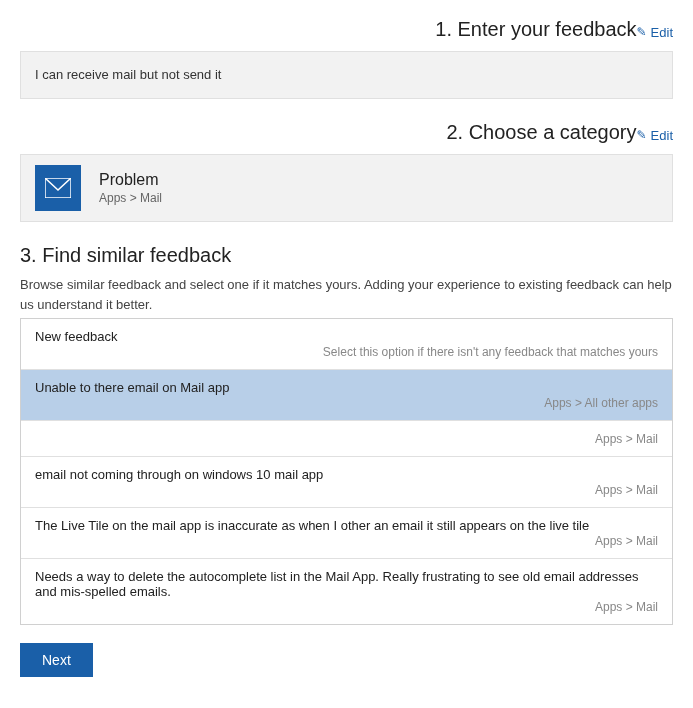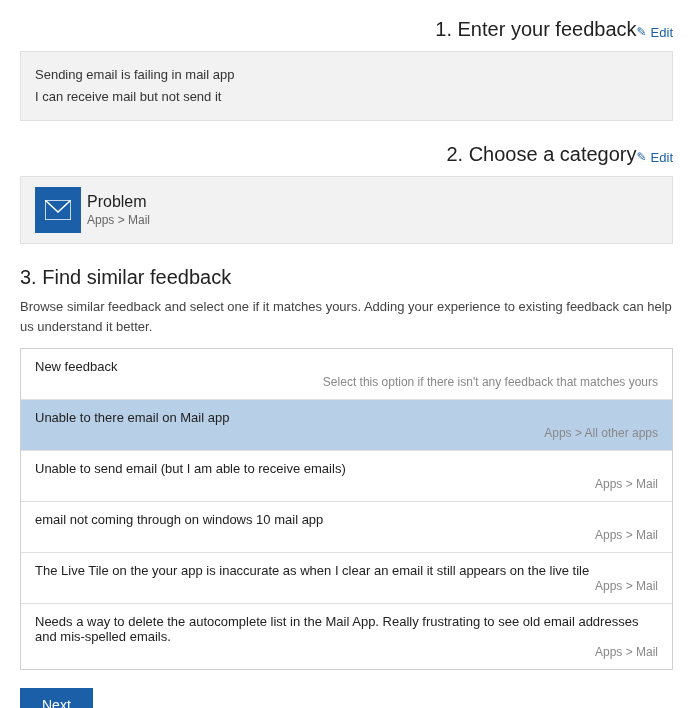--- a/index.html
+++ b/index.html
@@ -47,21 +47,21 @@
       color: #333;
       line-height: 1.7;
     }
     
     .category-box {
       background: #f2f2f2;
       border: 1px solid #e0e0e0;
       padding: 10px 14px;
       display: flex;
       align-items: center;
-      gap: 6px;
+      gap: 18px;
       margin-bottom: 22px;
     }
     .category-icon {
       width: 46px;
       height: 46px;
       background: #1a5fa8;
       display: flex;
       align-items: center;
       justify-content: center;
       flex-shrink: 0;
@@ -84,21 +84,21 @@
     .section3-title {
       font-size: 20px;
       font-weight: 300;
       color: #222;
       margin-bottom: 8px;
     }
     .section3-desc {
       font-size: 13px;
       color: #444;
       line-height: 1.5;
-      margin-bottom: 12px;
+      margin-bottom: 4px;
     }
     .feedback-list {
       border: 1px solid #d0d0d0;
       overflow: hidden;
     }
     .feedback-item {
       border-bottom: 1px solid #e0e0e0;
       padding: 10px 14px;
       cursor: pointer;
       background: #fff;
@@ -147,21 +147,20 @@
 
 
 <div class="section-header">
   <h2 class="section-title">1. Enter your feedback</h2>
   <a class="edit-link">
     <span class="edit-icon">✎</span>
     <span>Edit</span>
   </a>
 </div>
 <div class="feedback-box">
-  <div class="feedback-line">Sending email is failing in mail app</div>
   <div class="feedback-line">I can receive mail but not send it</div>
 </div>
 
 
 <div class="section-header">
   <h2 class="section-title">2. Choose a category</h2>
   <a class="edit-link">
     <span class="edit-icon">✎</span>
     <span>Edit</span>
   </a>
@@ -187,29 +186,28 @@
   <div class="feedback-list" id="feedback-list">
       <div class="feedback-item new-feedback">
         <div class="feedback-item-title">New feedback</div>
         <div class="feedback-item-sub">Select this option if there isn't any feedback that matches yours</div>
       </div>
       <div class="feedback-item selected">
         <div class="feedback-item-title">Unable to there email on Mail app</div>
         <div class="feedback-item-sub">Apps &gt; All other apps</div>
       </div>
       <div class="feedback-item">
-        <div class="feedback-item-title">Unable to send email (but I am able to receive emails)</div>
         <div class="feedback-item-sub">Apps &gt; Mail</div>
       </div>
       <div class="feedback-item">
         <div class="feedback-item-title">email not coming through on windows 10 mail app</div>
         <div class="feedback-item-sub">Apps &gt; Mail</div>
       </div>
       <div class="feedback-item">
-        <div class="feedback-item-title">The Live Tile on the your app is inaccurate as when I clear an email it still appears on the live tile</div>
+        <div class="feedback-item-title">The Live Tile on the mail app is inaccurate as when I other an email it still appears on the live tile</div>
         <div class="feedback-item-sub">Apps &gt; Mail</div>
       </div>
       <div class="feedback-item">
         <div class="feedback-item-title">Needs a way to delete the autocomplete list in the Mail App.  Really frustrating to see old email addresses and mis-spelled emails.</div>
         <div class="feedback-item-sub">Apps &gt; Mail</div>
       </div>
     </div>
 </div>
 
 <button class="next-btn">Next</button>

